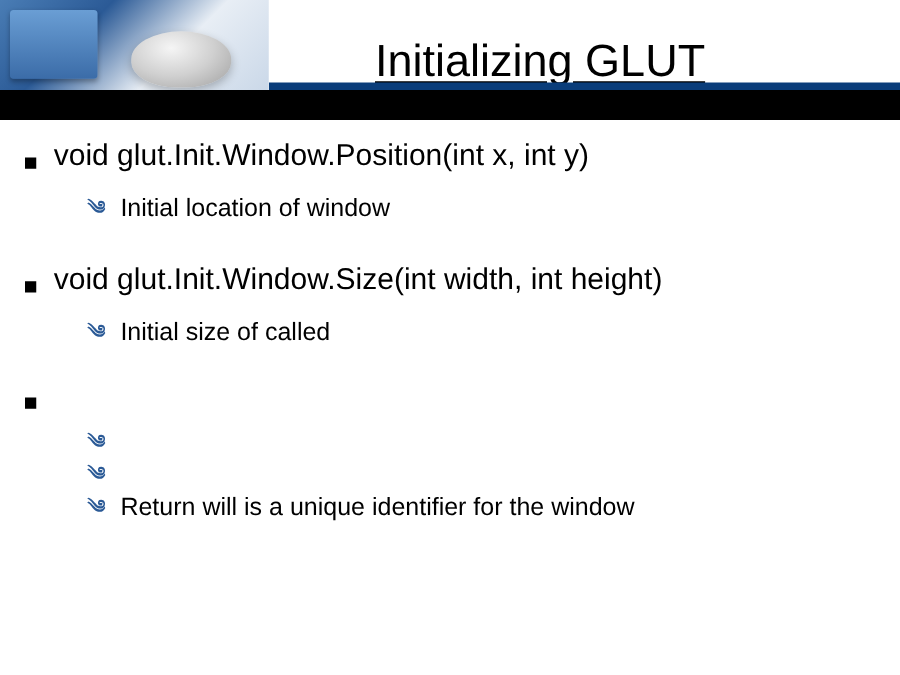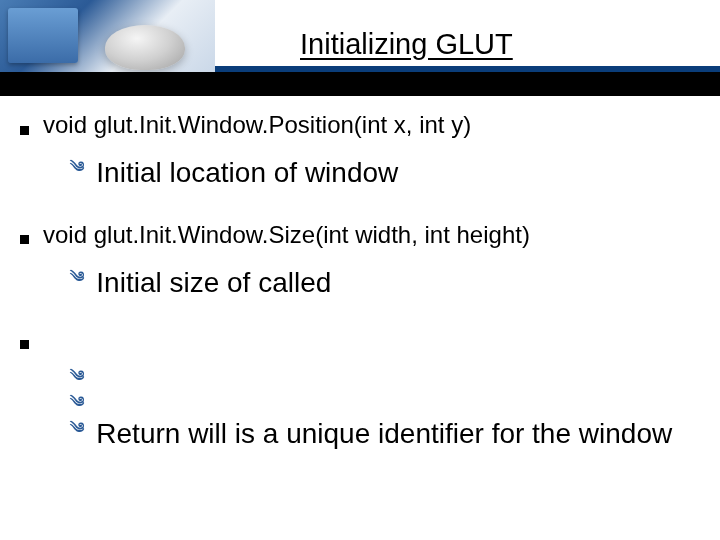--- a/index.html
+++ b/index.html
@@ -44,21 +44,21 @@
     width: 80px;
     height: 45px;
     background: radial-gradient(ellipse at 40% 30%, #f5f5f5 0%, #d0d0d0 50%, #a0a0a0 100%);
     border-radius: 50% 50% 45% 45%;
     box-shadow: 0 3px 8px rgba(0,0,0,0.25);
   }
   .title {
     position: absolute;
     left: 300px;
     top: 28px;
-    font-size: 29px;
+    font-size: 36px;
     color: #000;
     text-decoration: underline;
     text-underline-offset: 4px;
     font-weight: normal;
   }
   .blue-band {
     position: absolute;
     top: 66px;
     left: 0;
     width: 720px;
@@ -113,21 +113,21 @@
   .curl-bullet {
     font-size: 15px;
     color: #2b5a96;
     margin-right: 12px;
     margin-top: 5px;
     flex-shrink: 0;
     line-height: 1;
     font-weight: bold;
   }
   .sub-text {
-    font-size: 28px;
+    font-size: 20px;
     color: #000;
     line-height: 1.35;
   }
 </style>
 </head>
 <body>
 
 <div class="header">
   <div class="header-image"></div>
   <div class="title">Initializing GLUT</div>

